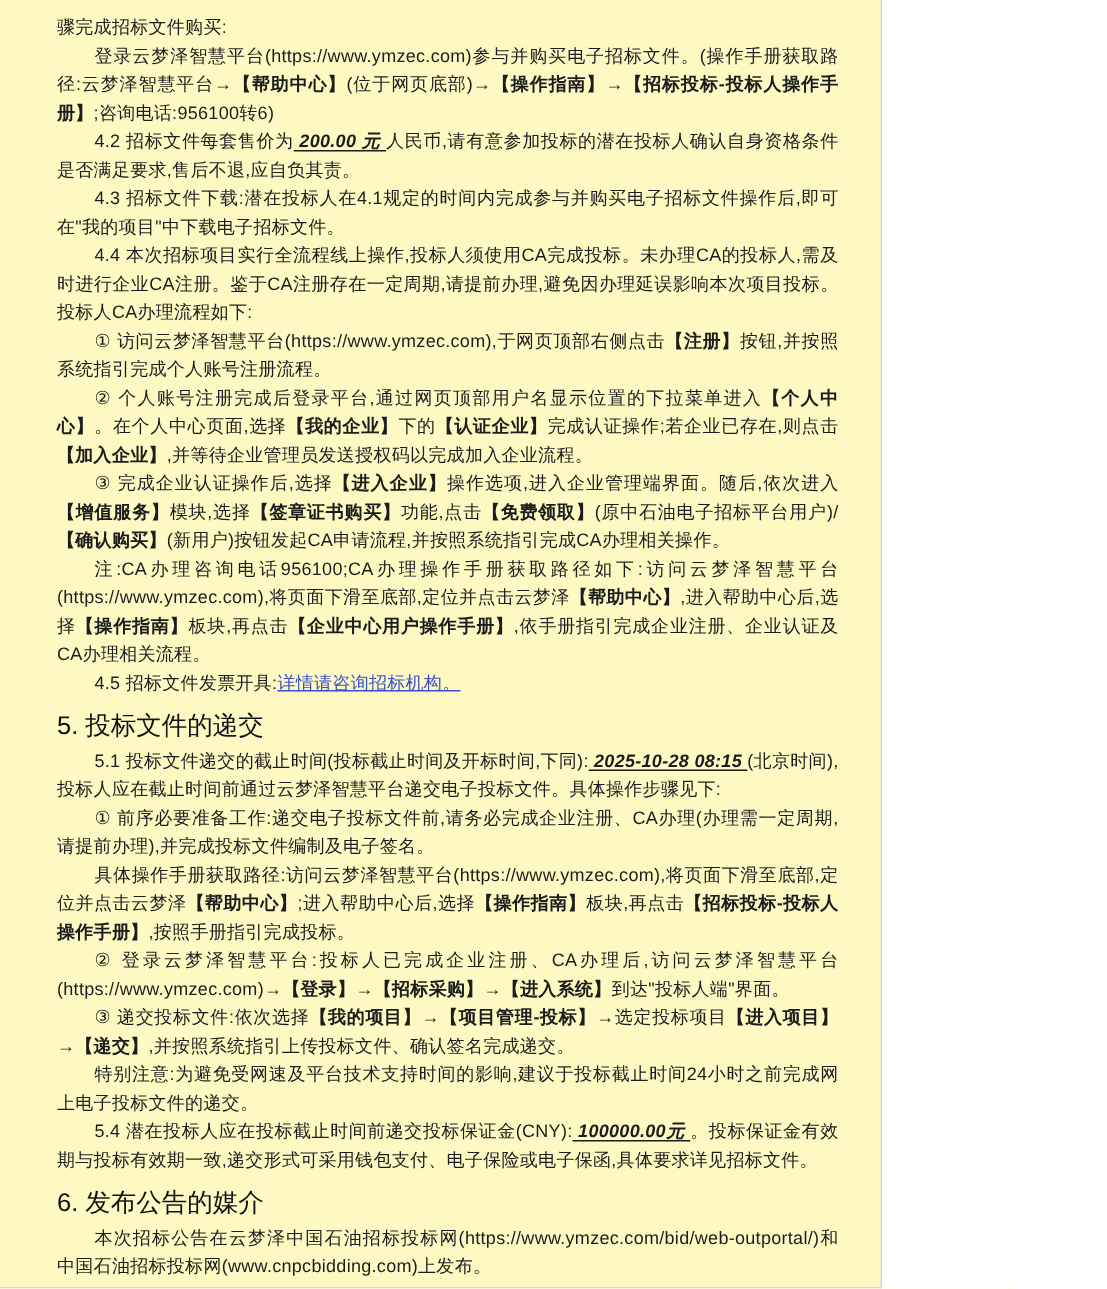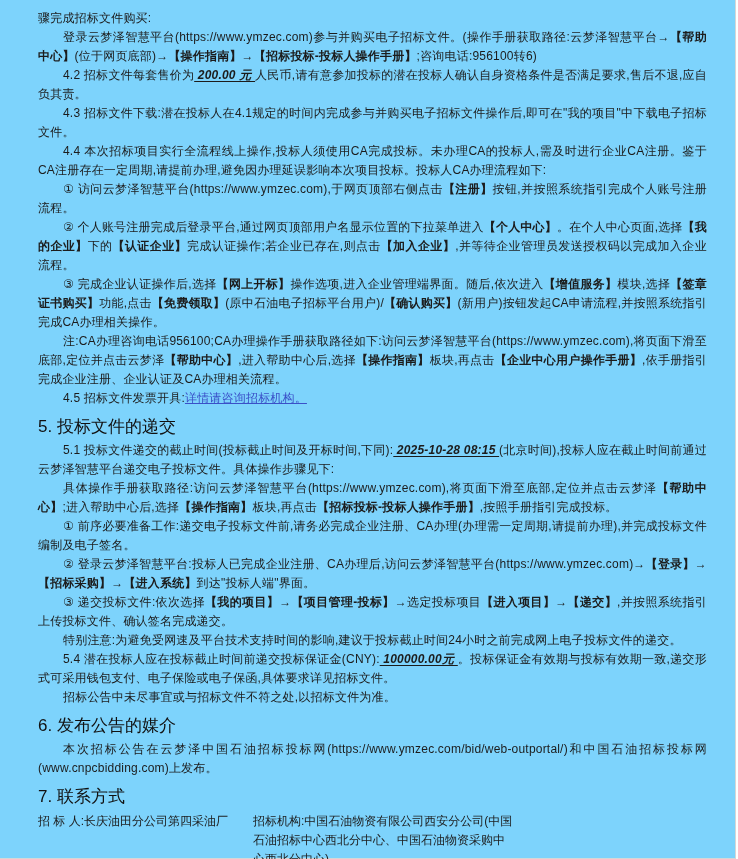--- a/index.html
+++ b/index.html
@@ -3,21 +3,21 @@
 <meta charset="utf-8">
 <style>
   * { margin: 0; padding: 0; box-sizing: border-box; }
   html, body { background: #ffffff; }
   body {
     width: 738px; height: 859px; overflow: hidden;
     font-family: "Liberation Sans", "DejaVu Sans", sans-serif;
     color: #1c1c1c;
   }
   .page {
-    width: 736px; height: 859px; background: #7dd3fc;
+    width: 588px; height: 859px; background: #fef9c3;
     border-right: 1px solid #d6d6d6; border-bottom: 1px solid #d6d6d6;
     padding: 9px 28px 3px 38px;
   }
   p {
     font-size: 12px; line-height: 19px; text-align: justify;
     letter-spacing: 0.2px;
   }
   p.ind { text-indent: 25px; }
   .b { font-weight: bold; }
   .u { text-decoration: underline; text-underline-offset: 2px; font-style: italic; }
@@ -36,32 +36,31 @@
 
 <div class="page">
   <div>
       <p><span>骤完成招标文件购买:</span></p>
       <p class="ind"><span>登录云梦泽智慧平台(https://www.ymzec.com)参与并购买电子招标文件。(操作手册获取路径:云梦泽智慧平台→</span><span class="b">【帮助中心】</span><span>(位于网页底部)→</span><span class="b">【操作指南】</span><span>→</span><span class="b">【招标投标-投标人操作手册】</span><span>;咨询电话:956100转6)</span></p>
       <p class="ind"><span>4.2 招标文件每套售价为</span><span class="b u">&nbsp;200.00&nbsp;元&nbsp;</span><span>人民币,请有意参加投标的潜在投标人确认自身资格条件是否满足要求,售后不退,应自负其责。</span></p>
       <p class="ind"><span>4.3 招标文件下载:潜在投标人在4.1规定的时间内完成参与并购买电子招标文件操作后,即可在"我的项目"中下载电子招标文件。</span></p>
       <p class="ind"><span>4.4 本次招标项目实行全流程线上操作,投标人须使用CA完成投标。未办理CA的投标人,需及时进行企业CA注册。鉴于CA注册存在一定周期,请提前办理,避免因办理延误影响本次项目投标。投标人CA办理流程如下:</span></p>
       <p class="ind"><span>① 访问云梦泽智慧平台(https://www.ymzec.com),于网页顶部右侧点击</span><span class="b">【注册】</span><span>按钮,并按照系统指引完成个人账号注册流程。</span></p>
       <p class="ind"><span>② 个人账号注册完成后登录平台,通过网页顶部用户名显示位置的下拉菜单进入</span><span class="b">【个人中心】</span><span>。在个人中心页面,选择</span><span class="b">【我的企业】</span><span>下的</span><span class="b">【认证企业】</span><span>完成认证操作;若企业已存在,则点击</span><span class="b">【加入企业】</span><span>,并等待企业管理员发送授权码以完成加入企业流程。</span></p>
-      <p class="ind"><span>③ 完成企业认证操作后,选择</span><span class="b">【网上开标】</span><span>操作选项,进入企业管理端界面。随后,依次进入</span><span class="b">【增值服务】</span><span>模块,选择</span><span class="b">【签章证书购买】</span><span>功能,点击</span><span class="b">【免费领取】</span><span>(原中石油电子招标平台用户)/</span><span class="b">【确认购买】</span><span>(新用户)按钮发起CA申请流程,并按照系统指引完成CA办理相关操作。</span></p>
+      <p class="ind"><span>③ 完成企业认证操作后,选择</span><span class="b">【进入企业】</span><span>操作选项,进入企业管理端界面。随后,依次进入</span><span class="b">【增值服务】</span><span>模块,选择</span><span class="b">【签章证书购买】</span><span>功能,点击</span><span class="b">【免费领取】</span><span>(原中石油电子招标平台用户)/</span><span class="b">【确认购买】</span><span>(新用户)按钮发起CA申请流程,并按照系统指引完成CA办理相关操作。</span></p>
       <p class="ind"><span>注:CA办理咨询电话956100;CA办理操作手册获取路径如下:访问云梦泽智慧平台(https://www.ymzec.com),将页面下滑至底部,定位并点击云梦泽</span><span class="b">【帮助中心】</span><span>,进入帮助中心后,选择</span><span class="b">【操作指南】</span><span>板块,再点击</span><span class="b">【企业中心用户操作手册】</span><span>,依手册指引完成企业注册、企业认证及CA办理相关流程。</span></p>
       <p class="ind"><span>4.5 招标文件发票开具:</span><span style="color: rgb(58, 80, 200); text-decoration: underline;">详情请咨询招标机构。</span></p>
       <div class="h2">5. 投标文件的递交</div>
       <p class="ind"><span>5.1 投标文件递交的截止时间(投标截止时间及开标时间,下同):</span><span class="b u">&nbsp;2025-10-28 08:15&nbsp;</span><span>(北京时间),投标人应在截止时间前通过云梦泽智慧平台递交电子投标文件。具体操作步骤见下:</span></p>
+      <p class="ind"><span>① 前序必要准备工作:递交电子投标文件前,请务必完成企业注册、CA办理(办理需一定周期,请提前办理),并完成投标文件编制及电子签名。</span></p>
       <p class="ind"><span>具体操作手册获取路径:访问云梦泽智慧平台(https://www.ymzec.com),将页面下滑至底部,定位并点击云梦泽</span><span class="b">【帮助中心】</span><span>;进入帮助中心后,选择</span><span class="b">【操作指南】</span><span>板块,再点击</span><span class="b">【招标投标-投标人操作手册】</span><span>,按照手册指引完成投标。</span></p>
-      <p class="ind"><span>① 前序必要准备工作:递交电子投标文件前,请务必完成企业注册、CA办理(办理需一定周期,请提前办理),并完成投标文件编制及电子签名。</span></p>
       <p class="ind"><span>② 登录云梦泽智慧平台:投标人已完成企业注册、CA办理后,访问云梦泽智慧平台(https://www.ymzec.com)→</span><span class="b">【登录】</span><span>→</span><span class="b">【招标采购】</span><span>→</span><span class="b">【进入系统】</span><span>到达"投标人端"界面。</span></p>
       <p class="ind"><span>③ 递交投标文件:依次选择</span><span class="b">【我的项目】</span><span>→</span><span class="b">【项目管理-投标】</span><span>→选定投标项目</span><span class="b">【进入项目】</span><span>→</span><span class="b">【递交】</span><span>,并按照系统指引上传投标文件、确认签名完成递交。</span></p>
       <p class="ind"><span>特别注意:为避免受网速及平台技术支持时间的影响,建议于投标截止时间24小时之前完成网上电子投标文件的递交。</span></p>
       <p class="ind"><span>5.4 潜在投标人应在投标截止时间前递交投标保证金(CNY):</span><span class="b u">&nbsp;100000.00元&nbsp;</span><span>。投标保证金有效期与投标有效期一致,递交形式可采用钱包支付、电子保险或电子保函,具体要求详见招标文件。</span></p>
-      <p class="ind"><span>招标公告中未尽事宜或与招标文件不符之处,以招标文件为准。</span></p>
       <div class="h2">6. 发布公告的媒介</div>
       <p class="ind"><span>本次招标公告在云梦泽中国石油招标投标网(https://www.ymzec.com/bid/web-outportal/)和中国石油招标投标网(www.cnpcbidding.com)上发布。</span></p>
       <div class="h2">7. 联系方式</div>
       <div class="contacts">
         <div>招 标 人:长庆油田分公司第四采油厂</div>
         <div>招标机构:中国石油物资有限公司西安分公司(中国石油招标中心西北分中心、中国石油物资采购中心西北分中心)</div>
       </div>
     </div>
 </div>
 

